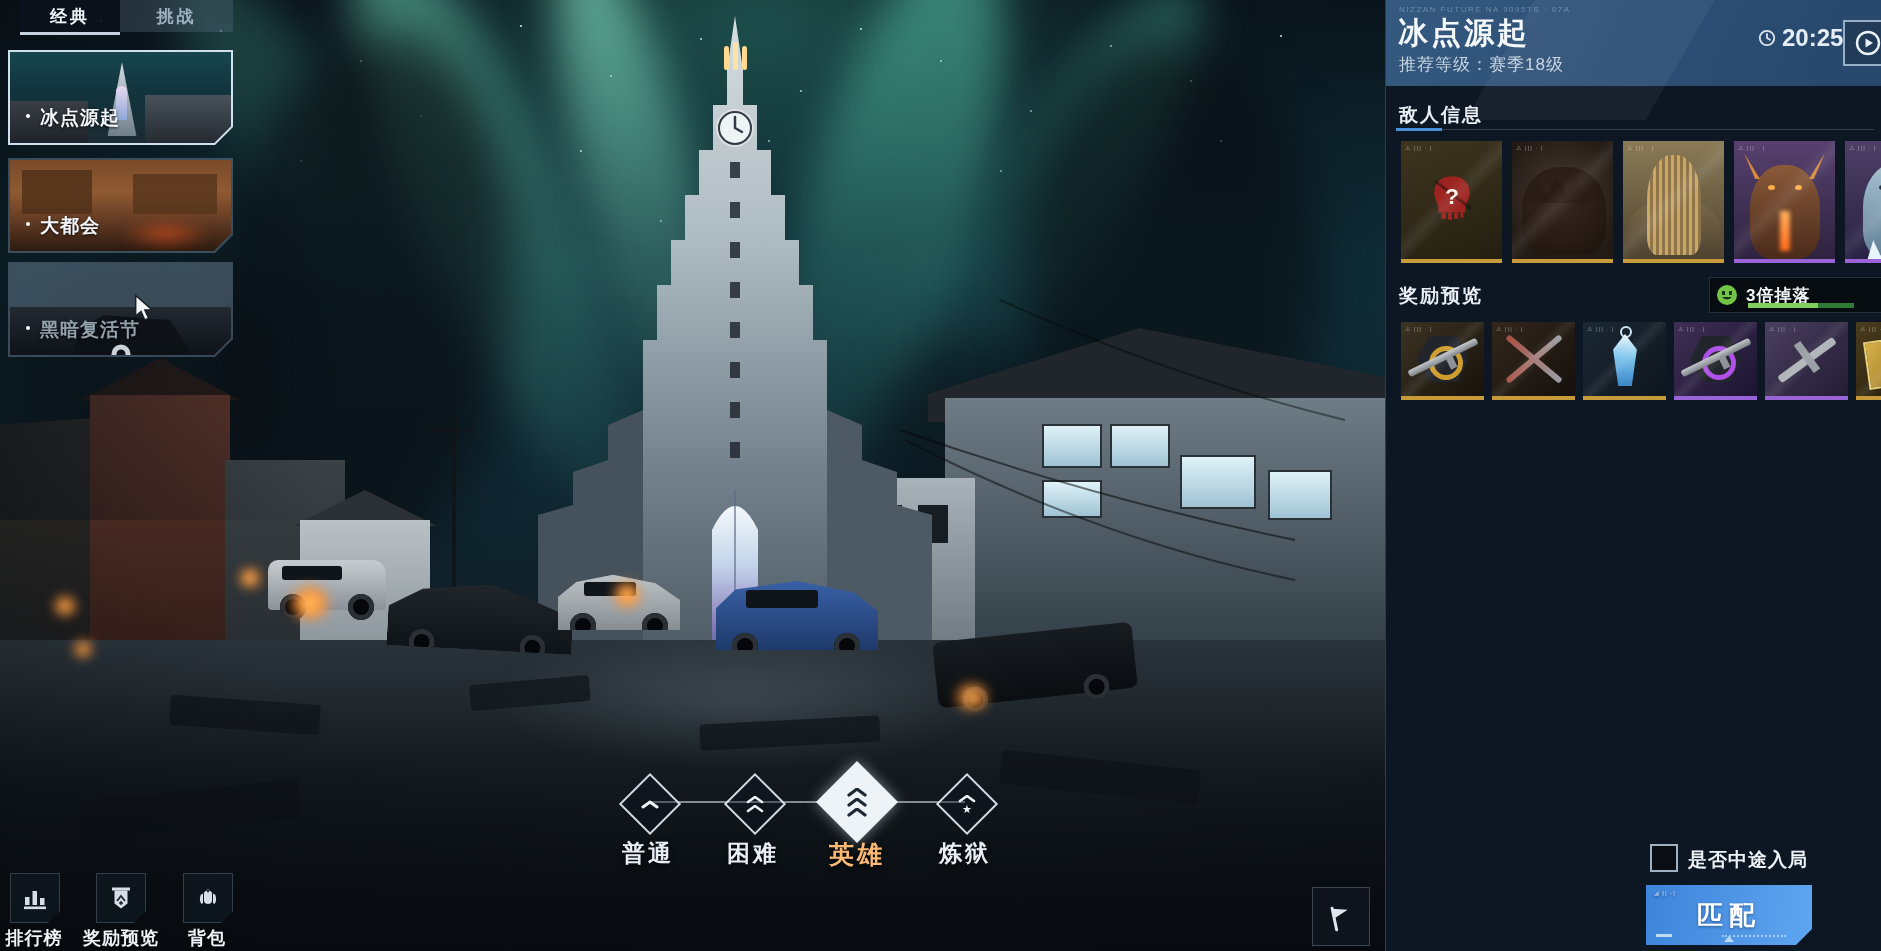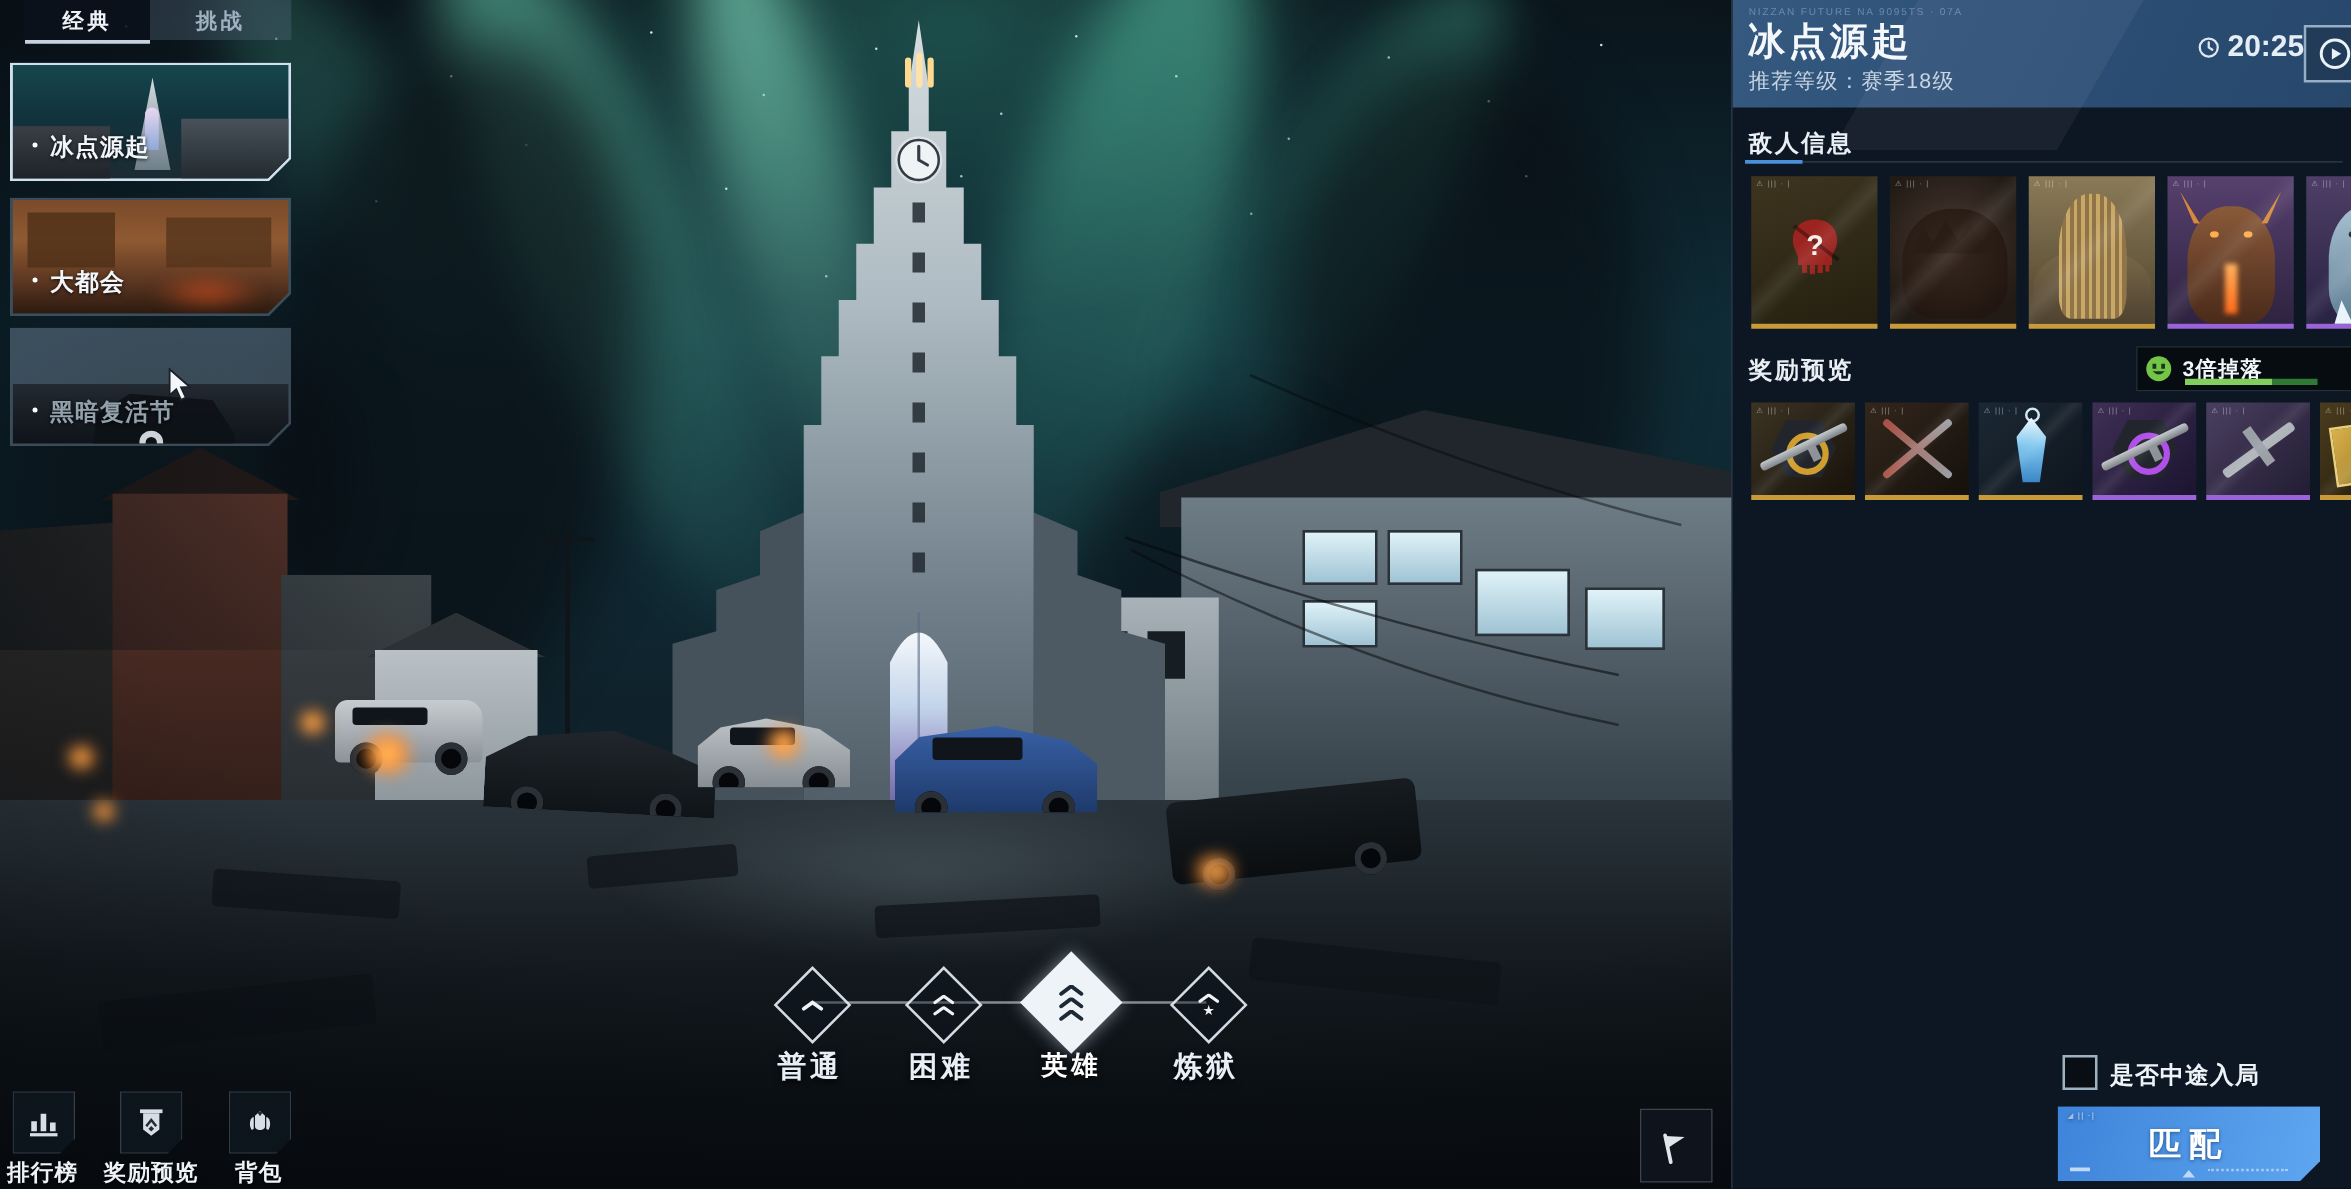--- a/index.html
+++ b/index.html
@@ -211,21 +211,21 @@
   
   .diff-line{left:648px;top:801px;width:317px;height:2px;background:rgba(225,235,245,.55);z-index:4;}
   .dnode{position:absolute;width:40px;height:40px;transform:rotate(45deg);z-index:4;cursor:pointer;
     border:2px solid rgba(232,241,248,.9);background:rgba(12,20,30,.4);top:782px;}
   .dnode .g{position:absolute;inset:0;transform:rotate(-45deg);display:flex;flex-direction:column;
     align-items:center;justify-content:center;gap:1px;}
   .dnode.sel{width:58px;height:58px;top:773px;background:#eef3f8;border:none;
     box-shadow:0 0 14px rgba(220,235,250,.5);}
   .dlabel{position:absolute;top:838px;transform:translateX(-50%);font-size:23px;font-weight:bold;
     color:#e7eef6;letter-spacing:3px;text-shadow:0 2px 6px rgba(0,0,0,.85);z-index:4;cursor:pointer;}
-  .dlabel.sel{font-size:21px;color:#ffffff;}
+  .dlabel.sel{font-size:25px;color:#fdba74;}
 
   
   .mitem-icon{position:absolute;top:873px;width:48px;height:48px;z-index:6;cursor:pointer;
     background:rgba(16,24,32,.78);border:1px solid rgba(150,170,190,.28);
     clip-path:polygon(0 0,100% 0,100% calc(100% - 12px),calc(100% - 12px) 100%,0 100%);
     display:flex;align-items:center;justify-content:center;}
   .mitem-label{position:absolute;top:926px;transform:translateX(-50%);font-size:18px;font-weight:bold;
     color:#eef3f8;z-index:6;text-shadow:0 1px 3px rgba(0,0,0,.8);letter-spacing:1px;}
 
   
@@ -234,21 +234,21 @@
   .midjoin-label{left:1688px;top:847px;z-index:7;font-size:19px;font-weight:bold;color:#eef3f8;letter-spacing:1px;}
   .flag-btn{left:1312px;top:887px;width:56px;height:57px;z-index:7;cursor:pointer;
     background:rgba(16,22,30,.88);border:1px solid rgba(140,160,180,.35);
     display:flex;align-items:center;justify-content:center;}
   .big-btn{position:absolute;top:885px;height:60px;z-index:7;cursor:pointer;border:none;
     clip-path:polygon(0 0,100% 0,100% calc(100% - 16px),calc(100% - 16px) 100%,0 100%);
     display:flex;align-items:center;justify-content:center;
     font-family:inherit;font-size:26px;font-weight:bold;color:#fff;letter-spacing:6px;
     text-shadow:0 1px 3px rgba(0,30,70,.5);}
   .btn-create{left:1380px;width:254px;background:linear-gradient(100deg,#2d68ba,#4a8cdc);}
-  .btn-match{left:1646px;width:210px;background:linear-gradient(100deg,#3e84da,#5ea6f0);}
+  .btn-match{left:1646px;width:166px;background:linear-gradient(100deg,#3e84da,#5ea6f0);}
   .btn-mark{position:absolute;left:8px;top:4px;font-size:6px;letter-spacing:1px;color:rgba(255,255,255,.55);}
   .btn-dash{position:absolute;left:10px;bottom:8px;width:16px;height:3px;background:rgba(235,245,255,.75);}
   .btn-tri{position:absolute;left:50%;bottom:3px;transform:translateX(-50%);width:0;height:0;
     border-left:5px solid transparent;border-right:5px solid transparent;border-bottom:6px solid rgba(235,245,255,.7);}
   .btn-dots{position:absolute;right:26px;bottom:8px;width:64px;border-top:2px dotted rgba(235,245,255,.55);}
 
   
   .cursor{left:134px;top:294px;z-index:20;}
 </style>
 </head>

